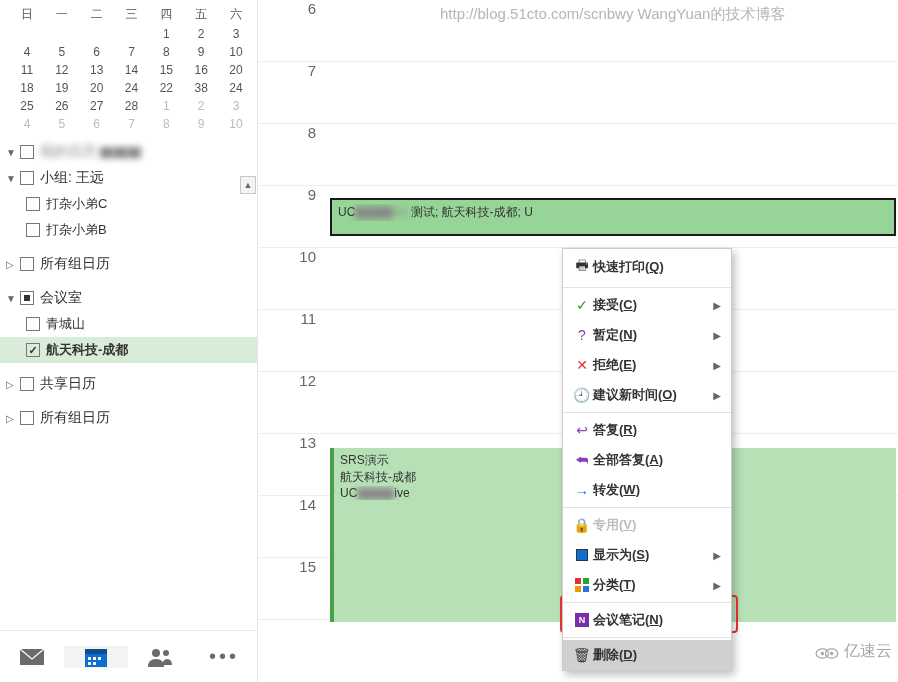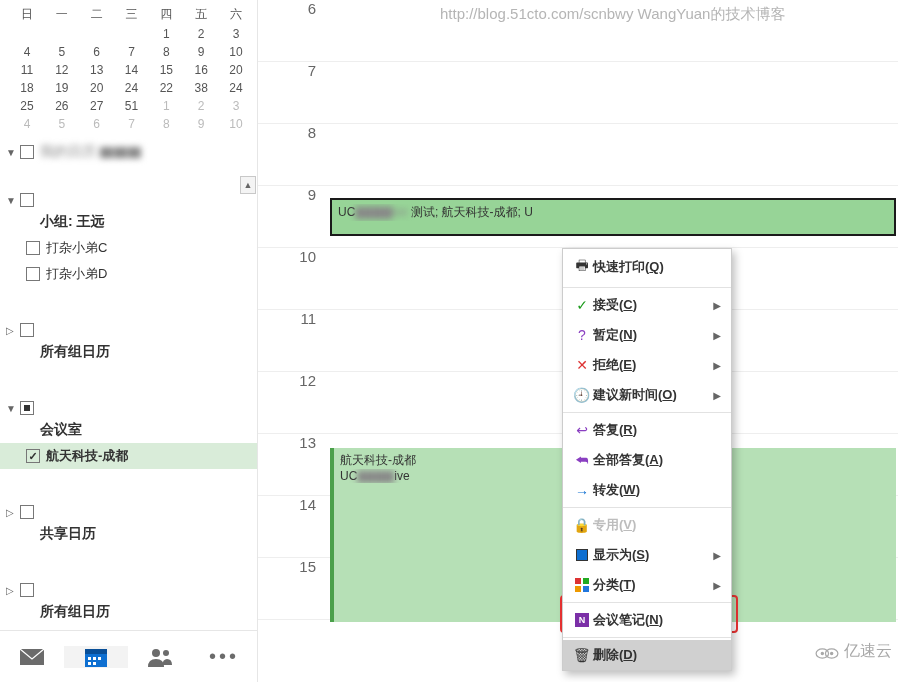--- a/index.html
+++ b/index.html
@@ -15,21 +15,21 @@
     .dow-row span { color: #555; }
     .other-month { color: #bbb !important; }
     .tree { flex: 1; overflow: auto; padding: 4px 0 6px 0; }
     .tree-item { display: flex; align-items: center; padding: 4px 6px 4px 6px; font-size: 14px; cursor: pointer; }
     .tree-item.group { font-weight: normal; }
     .tree-item.child { padding-left: 26px; font-size: 13px; }
     .caret { width: 14px; font-size: 10px; color: #666; }
     .chk { width: 14px; height: 14px; border: 1px solid #777; margin-right: 6px; display: inline-flex; align-items: center; justify-content: center; font-size: 11px; }
     .chk.filled { background: #333; }
     .selected-cal { background: #d9ecd9; font-weight: bold; }
-    .bold { font-weight: bold; margin-top: 44px; }
+    .bold { font-weight: normal; }
     .blurred { filter: blur(3px); color:#888;}
     .bottom-bar { height: 52px; border-top: 1px solid #e6e6e6; display: flex; align-items: center; }
     .bottom-bar .icon-slot { width: 64px; display:flex; justify-content:center; cursor:pointer; }
     .bottom-bar .active { background: #f3f3f3; }
     .main { flex: 1; position: relative; display: flex; }
     .time-col { width: 70px; }
     .hour-cell { height: 62px; border-bottom: 1px solid #eee; display: flex; align-items: flex-start; justify-content: flex-end; padding-right: 12px; color: #666; font-size: 15px; }
     .day-col { flex: 1; position: relative; }
     .grid-row { height: 62px; border-bottom: 1px solid #eee; }
     .evt { position: absolute; left: 2px; right: 2px; background: #b6e0b6; border-left: 4px solid #4aa04a; padding: 4px 6px; font-size: 12px; overflow: hidden; }
@@ -110,21 +110,21 @@
             <span>20</span>
             <span>24</span>
             <span>22</span>
             <span>38</span>
             <span>24</span>
           </div>
           <div class="week-row">
             <span>25</span>
             <span>26</span>
             <span>27</span>
-            <span>51</span>
+            <span>28</span>
             <span class="other-month">1</span>
             <span class="other-month">2</span>
             <span class="other-month">3</span>
           </div>
           <div class="week-row">
             <span class="other-month">4</span>
             <span class="other-month">5</span>
             <span class="other-month">6</span>
             <span class="other-month">7</span>
             <span class="other-month">8</span>
@@ -146,36 +146,40 @@
         <span class="caret">▼</span>
         <span class="chk"></span>
         <span class="bold">小组: 王远</span>
       </div>
       <div class="tree-item child">
           <span class="chk"></span>
           <span>打杂小弟C</span>
         </div>
       <div class="tree-item child">
           <span class="chk"></span>
-          <span>打杂小弟D</span>
+          <span>打杂小弟B</span>
         </div>
 
       <div class="tree-item group" style="margin-top:8px;">
         <span class="caret">▷</span>
         <span class="chk"></span>
         <span class="bold">所有组日历</span>
       </div>
 
       <div class="tree-item group" style="margin-top:8px;">
         <span class="caret">▼</span>
         <span class="chk filled" style="background:#fff">
             <span style="width:6px;height:6px;background:#333;"></span>
           </span>
         <span class="bold">会议室</span>
       </div>
+      <div class="tree-item child">
+          <span class="chk"></span>
+          <span>青城山</span>
+        </div>
       <div class="tree-item child selected-cal">
           <span class="chk">✓</span>
           <span>航天科技-成都</span>
         </div>
 
       <div class="tree-item group" style="margin-top:8px;">
         <span class="caret">▷</span>
         <span class="chk"></span>
         <span class="bold">共享日历</span>
       </div>
@@ -232,20 +236,21 @@
         <div class="hour-cell">12</div>
         <div class="hour-cell">13</div>
         <div class="hour-cell">14</div>
         <div class="hour-cell">15</div>
       </div>
     <div class="day-col" id="day-col">
       <div class="evt sel" style="top:198px; height:38px;">
         <div class="ln"><span>UC</span><span class="blurred">▇▇▇▇ive</span> <span>测试; 航天科技-成都; U</span></div>
       </div>
       <div class="evt" style="top:448px; height:174px;">
+        <div class="ln">SRS演示</div>
         <div class="ln">航天科技-成都</div>
         <div class="ln"><span>UC</span><span class="blurred">▇▇▇▇</span><span>ive</span></div>
       </div>
     <div class="grid-row"></div>
         <div class="grid-row"></div>
         <div class="grid-row"></div>
         <div class="grid-row"></div>
         <div class="grid-row"></div>
         <div class="grid-row"></div>
         <div class="grid-row"></div>

